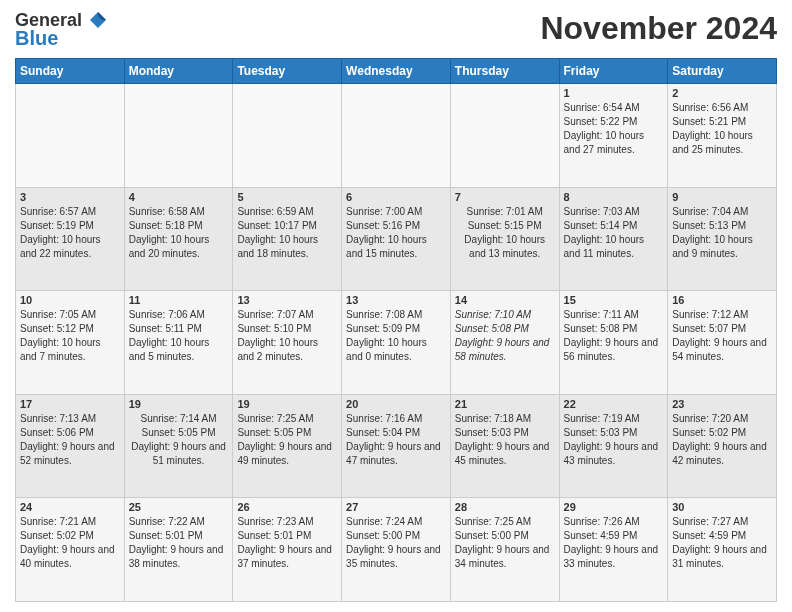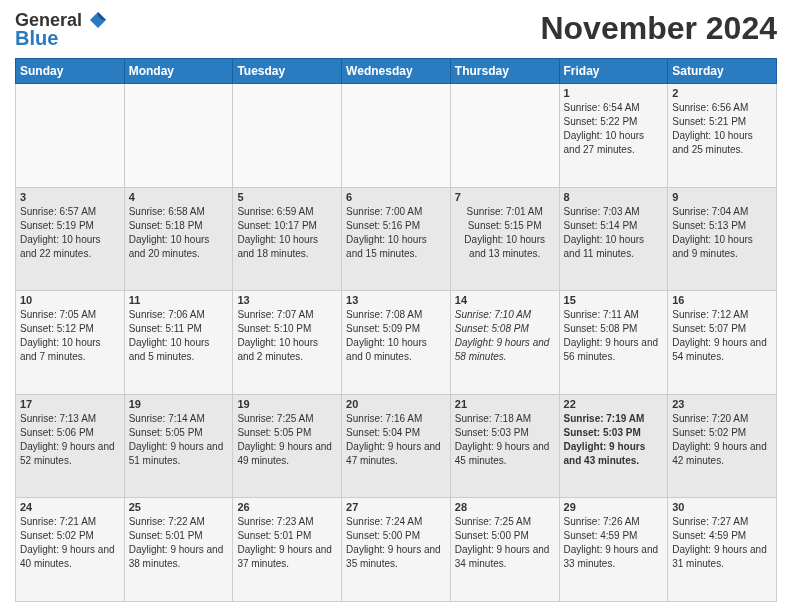--- a/index.html
+++ b/index.html
@@ -227,21 +227,21 @@
         </tr>
         <tr>
           <td>
             <span class="day-num">17</span>
             <div class="day-info" style="white-space: pre-line;">Sunrise: 7:13 AM
 Sunset: 5:06 PM
 Daylight: 9 hours and 52 minutes.</div>
           </td>
           <td>
             <span class="day-num">19</span>
-            <div class="day-info" style="white-space: pre-line;">Sunrise: 7:14 AM
+            <div class="day-info" style="white-space: pre-line; text-align: center;">Sunrise: 7:14 AM
 Sunset: 5:05 PM
 Daylight: 9 hours and 51 minutes.</div>
           </td>
           <td>
             <span class="day-num">19</span>
             <div class="day-info" style="white-space: pre-line;">Sunrise: 7:25 AM
 Sunset: 5:05 PM
 Daylight: 9 hours and 49 minutes.</div>
           </td>
           <td>
@@ -251,21 +251,21 @@
 Daylight: 9 hours and 47 minutes.</div>
           </td>
           <td>
             <span class="day-num">21</span>
             <div class="day-info" style="white-space: pre-line;">Sunrise: 7:18 AM
 Sunset: 5:03 PM
 Daylight: 9 hours and 45 minutes.</div>
           </td>
           <td>
             <span class="day-num">22</span>
-            <div class="day-info" style="white-space: pre-line; font-weight: bold;">Sunrise: 7:19 AM
+            <div class="day-info" style="white-space: pre-line;">Sunrise: 7:19 AM
 Sunset: 5:03 PM
 Daylight: 9 hours and 43 minutes.</div>
           </td>
           <td>
             <span class="day-num">23</span>
             <div class="day-info" style="white-space: pre-line;">Sunrise: 7:20 AM
 Sunset: 5:02 PM
 Daylight: 9 hours and 42 minutes.</div>
           </td>
         </tr>

